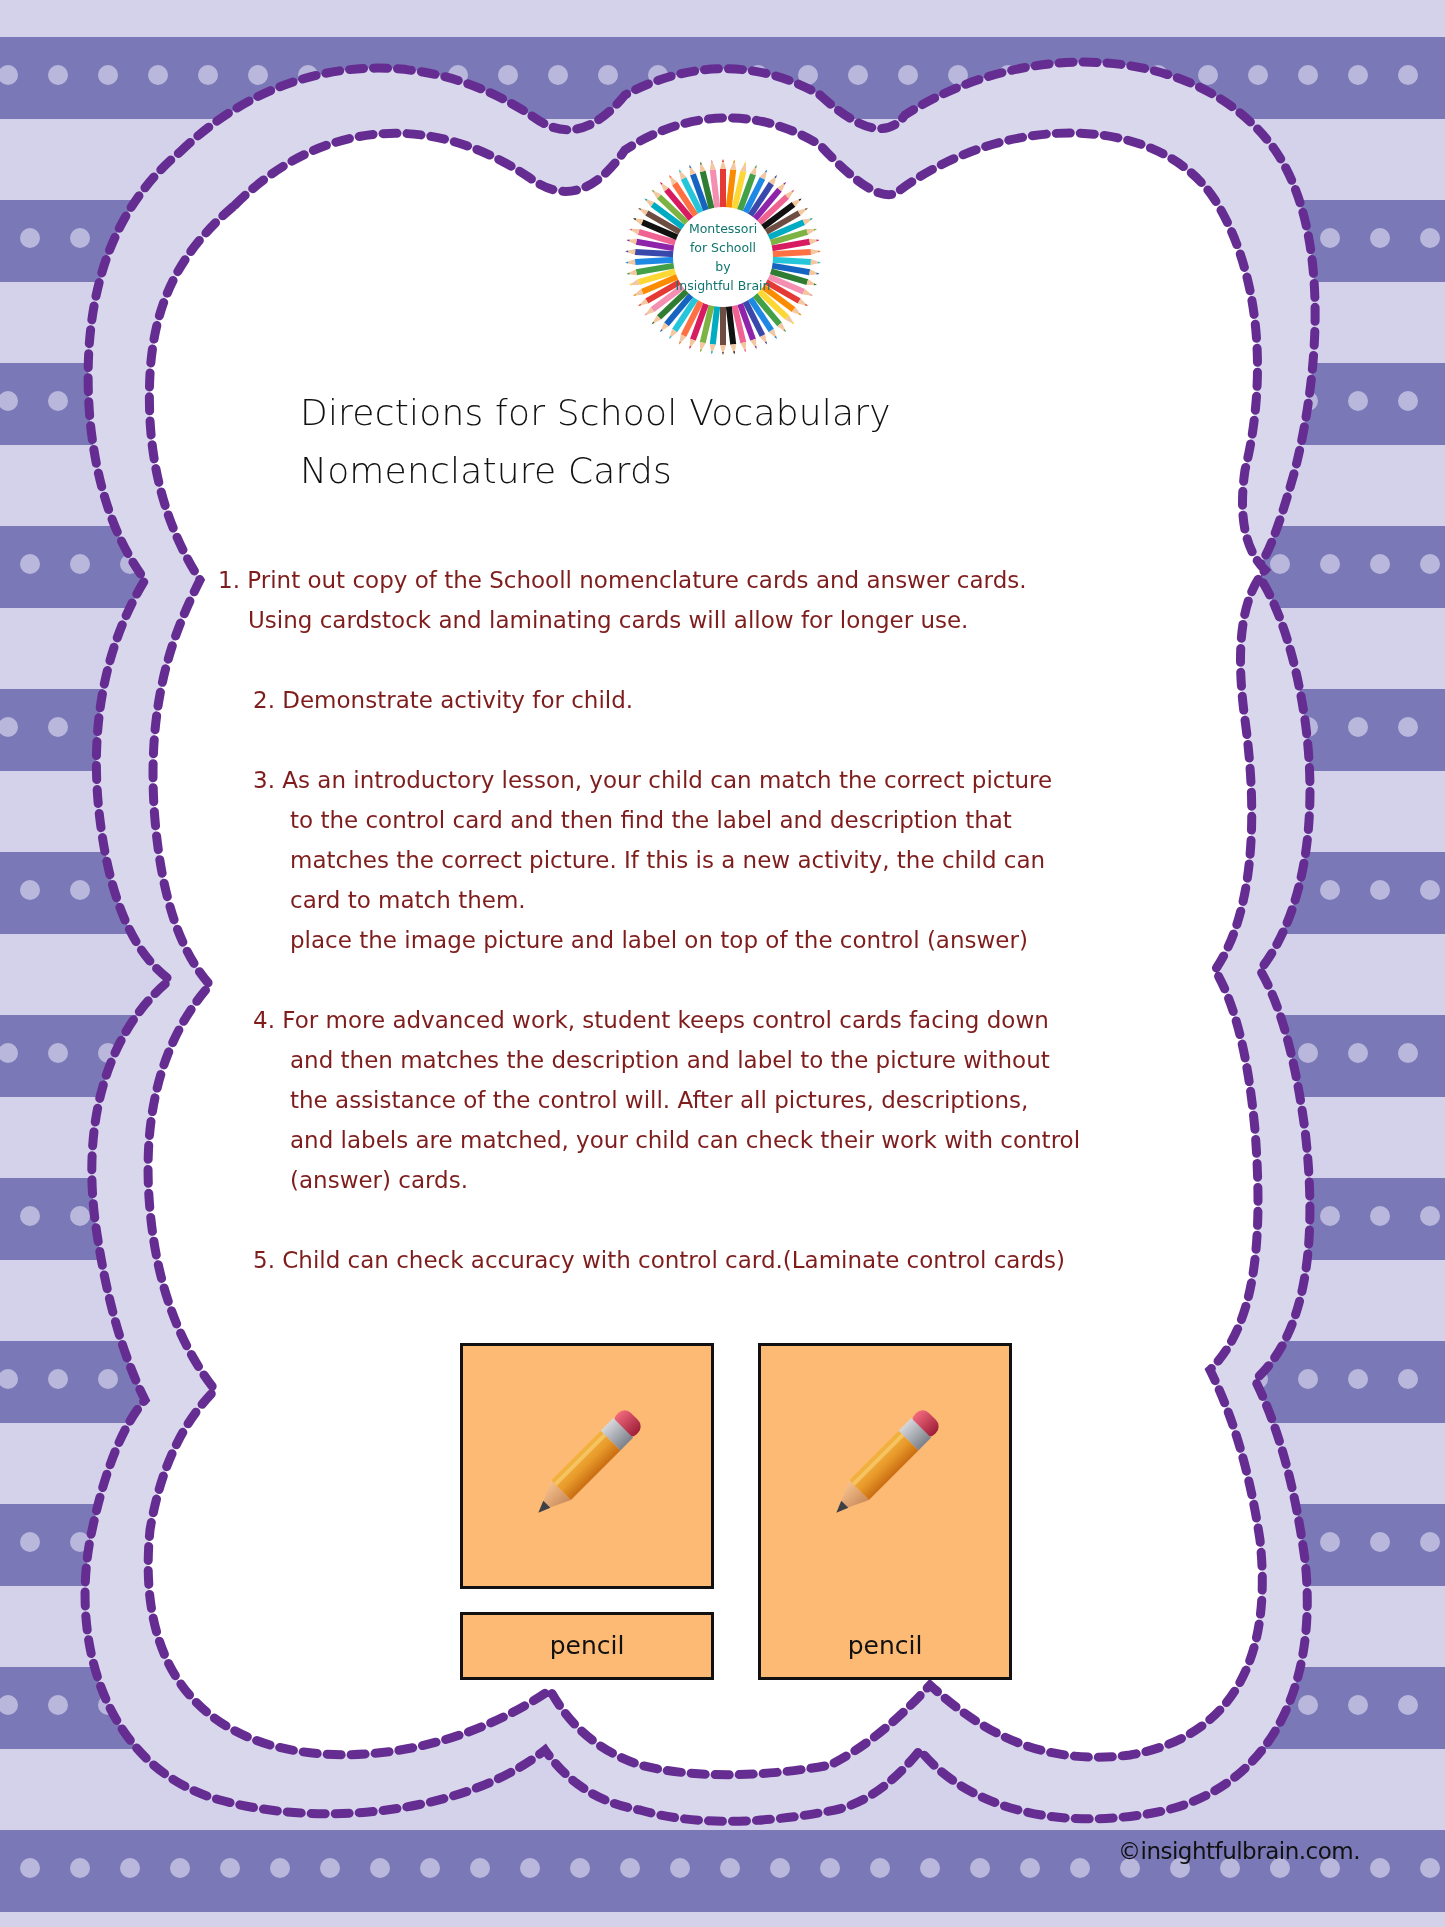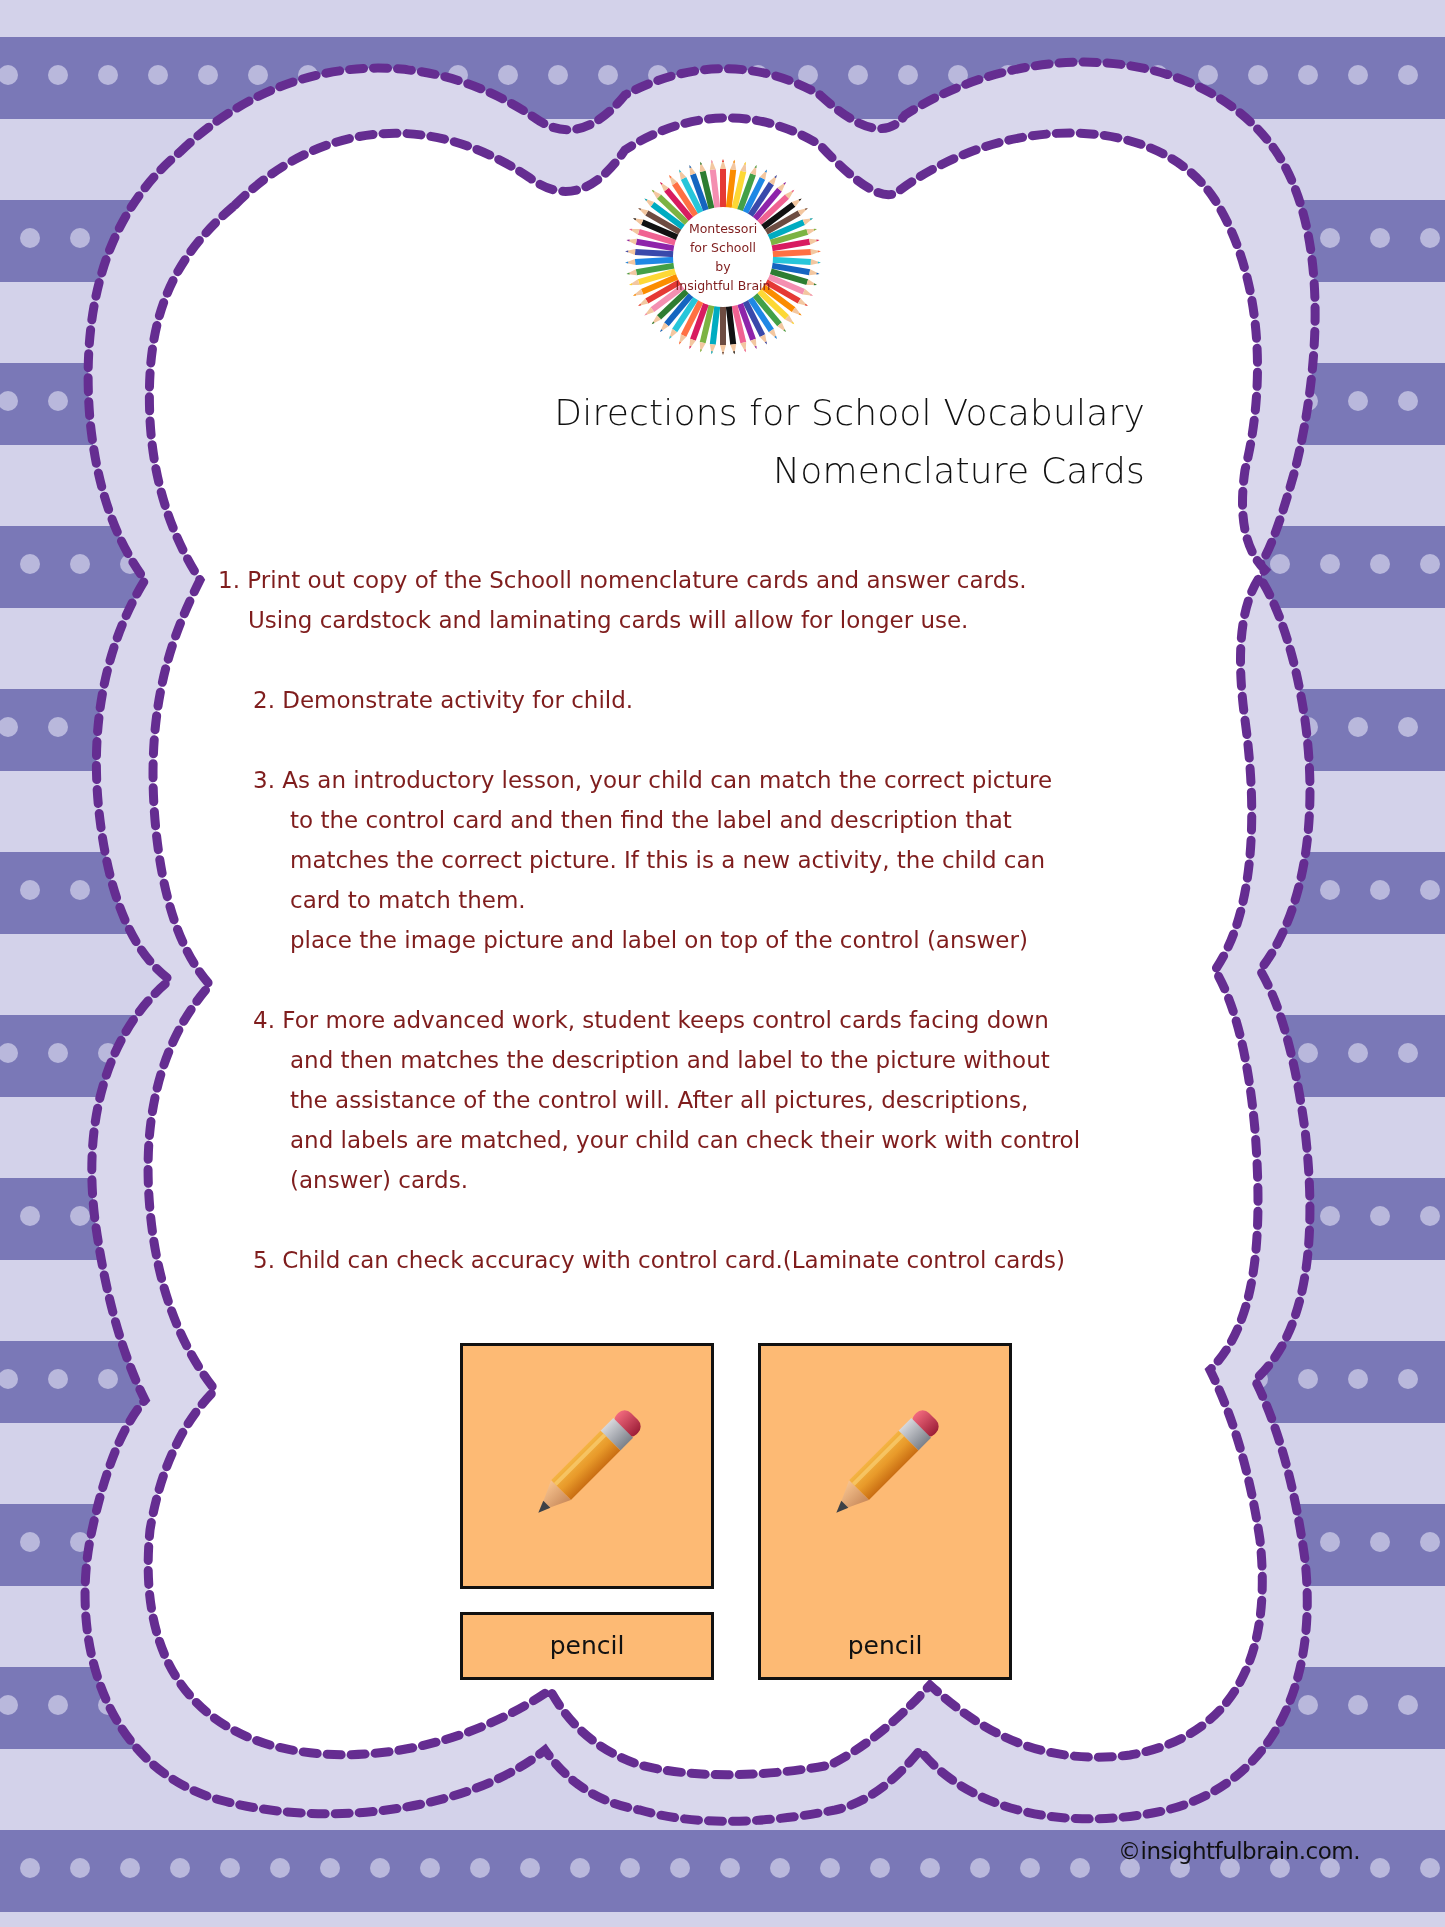--- a/index.html
+++ b/index.html
@@ -2,24 +2,24 @@
 <html><head>
 <meta charset="utf-8">
 <style>
   html, body { margin: 0; padding: 0; }
   body { width: 1445px; height: 1927px; position: relative; overflow: hidden; background: #d3d2ea; font-family: "DejaVu Sans", sans-serif; }
   .bg { position: absolute; left: 0; top: 0; width: 1445px; height: 1927px; }
   .frame-svg { position: absolute; left: 0; top: 0; width: 1445px; height: 1927px; }
   .content { position: absolute; left: 0; top: 0; width: 1445px; height: 1927px; }
 
   .logo { position: absolute; left: 623px; top: 157px; width: 200px; height: 200px; }
-  .logo-text { position: absolute; left: 0; top: 0; width: 200px; height: 200px; display: flex; flex-direction: column; align-items: center; justify-content: center; font-size: 12.5px; line-height: 19px; color: #7f1d1d; }
+  .logo-text { position: absolute; left: 0; top: 0; width: 200px; height: 200px; display: flex; flex-direction: column; align-items: center; justify-content: center; font-size: 12.5px; line-height: 19px; color: #0f766e; }
   .logo-text span { display: block; }
 
-  .title { position: absolute; left: 300px; width: 845px; top: 384px; text-align: right; font-size: 36px; line-height: 58px; color: #111; font-weight: 300; letter-spacing: 0.2px; }
+  .title { position: absolute; left: 300px; width: 845px; top: 384px; text-align: left; font-size: 36px; line-height: 58px; color: #111; font-weight: 300; letter-spacing: 0.2px; }
   .title span { display: block; }
 
   .directions { position: absolute; left: 218px; top: 560px; width: 900px; font-size: 23px; color: #7f1d1d; }
   .step { margin: 0; }
   .step .line { display: block; line-height: 40px; white-space: nowrap; }
   .step .line.indent { padding-left: 37px; }
   .step .line.indent1 { padding-left: 30px; }
   .step + .step { margin-top: 40px; margin-left: 35px; }
 
   .card { position: absolute; border: 3px solid #111; background: #fdba74; box-sizing: border-box; }

